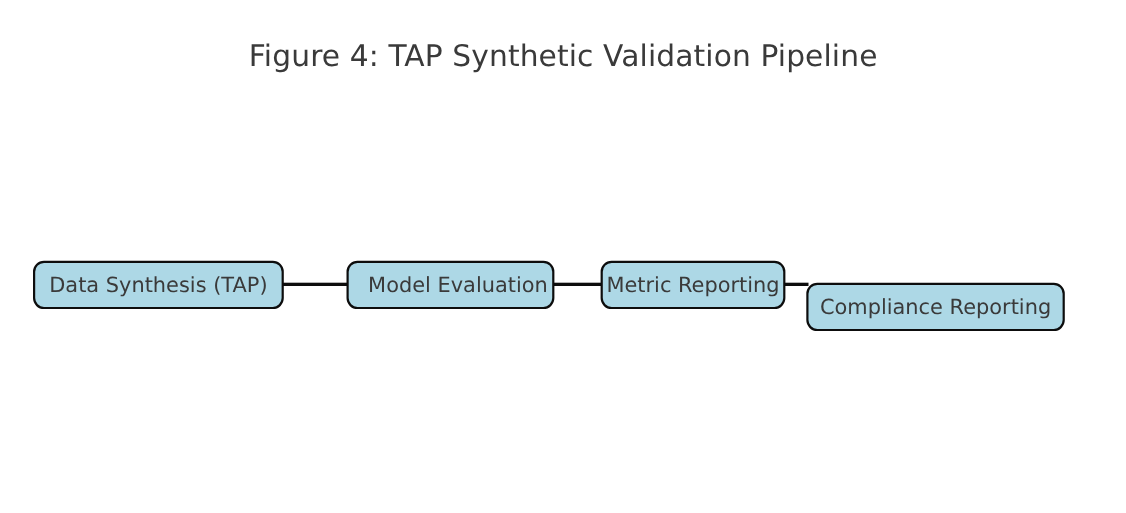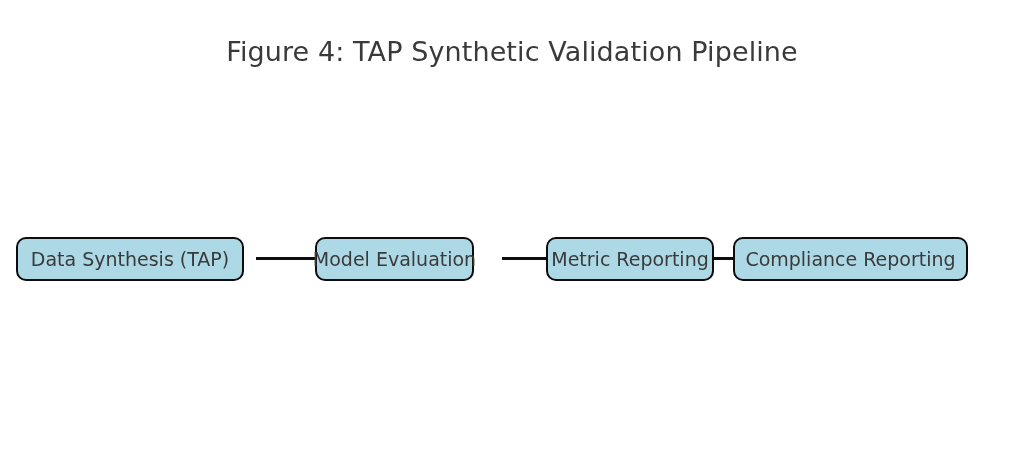--- a/index.html
+++ b/index.html
@@ -71,24 +71,24 @@
 
   .pipeline-connector {
     position: absolute;
     top: 257px;
     height: 3px;
     background: #0d0d0d;
     z-index: 1;
   }
 
   
-  #node-0 { left: 16px;  width: 228px; }
-  #node-1 { left: 315px; width: 159px; }
+  #node-0 { left: 30px;  width: 228px; }
+  #node-1 { left: 315px; width: 189px; justify-content: flex-end; }
   #node-2 { left: 546px; width: 168px; }
-  #node-3 { left: 733px; width: 235px; }
+  #node-3 { left: 733px; width: 235px; margin-top: 20px; }
 
   
   #connector-0 { left: 256px; width: 61px; }
   #connector-1 { left: 502px; width: 46px; }
   #connector-2 { left: 712px; width: 23px; }
 </style>
 </head>
 <body>
 
 <div id="figure-canvas">

